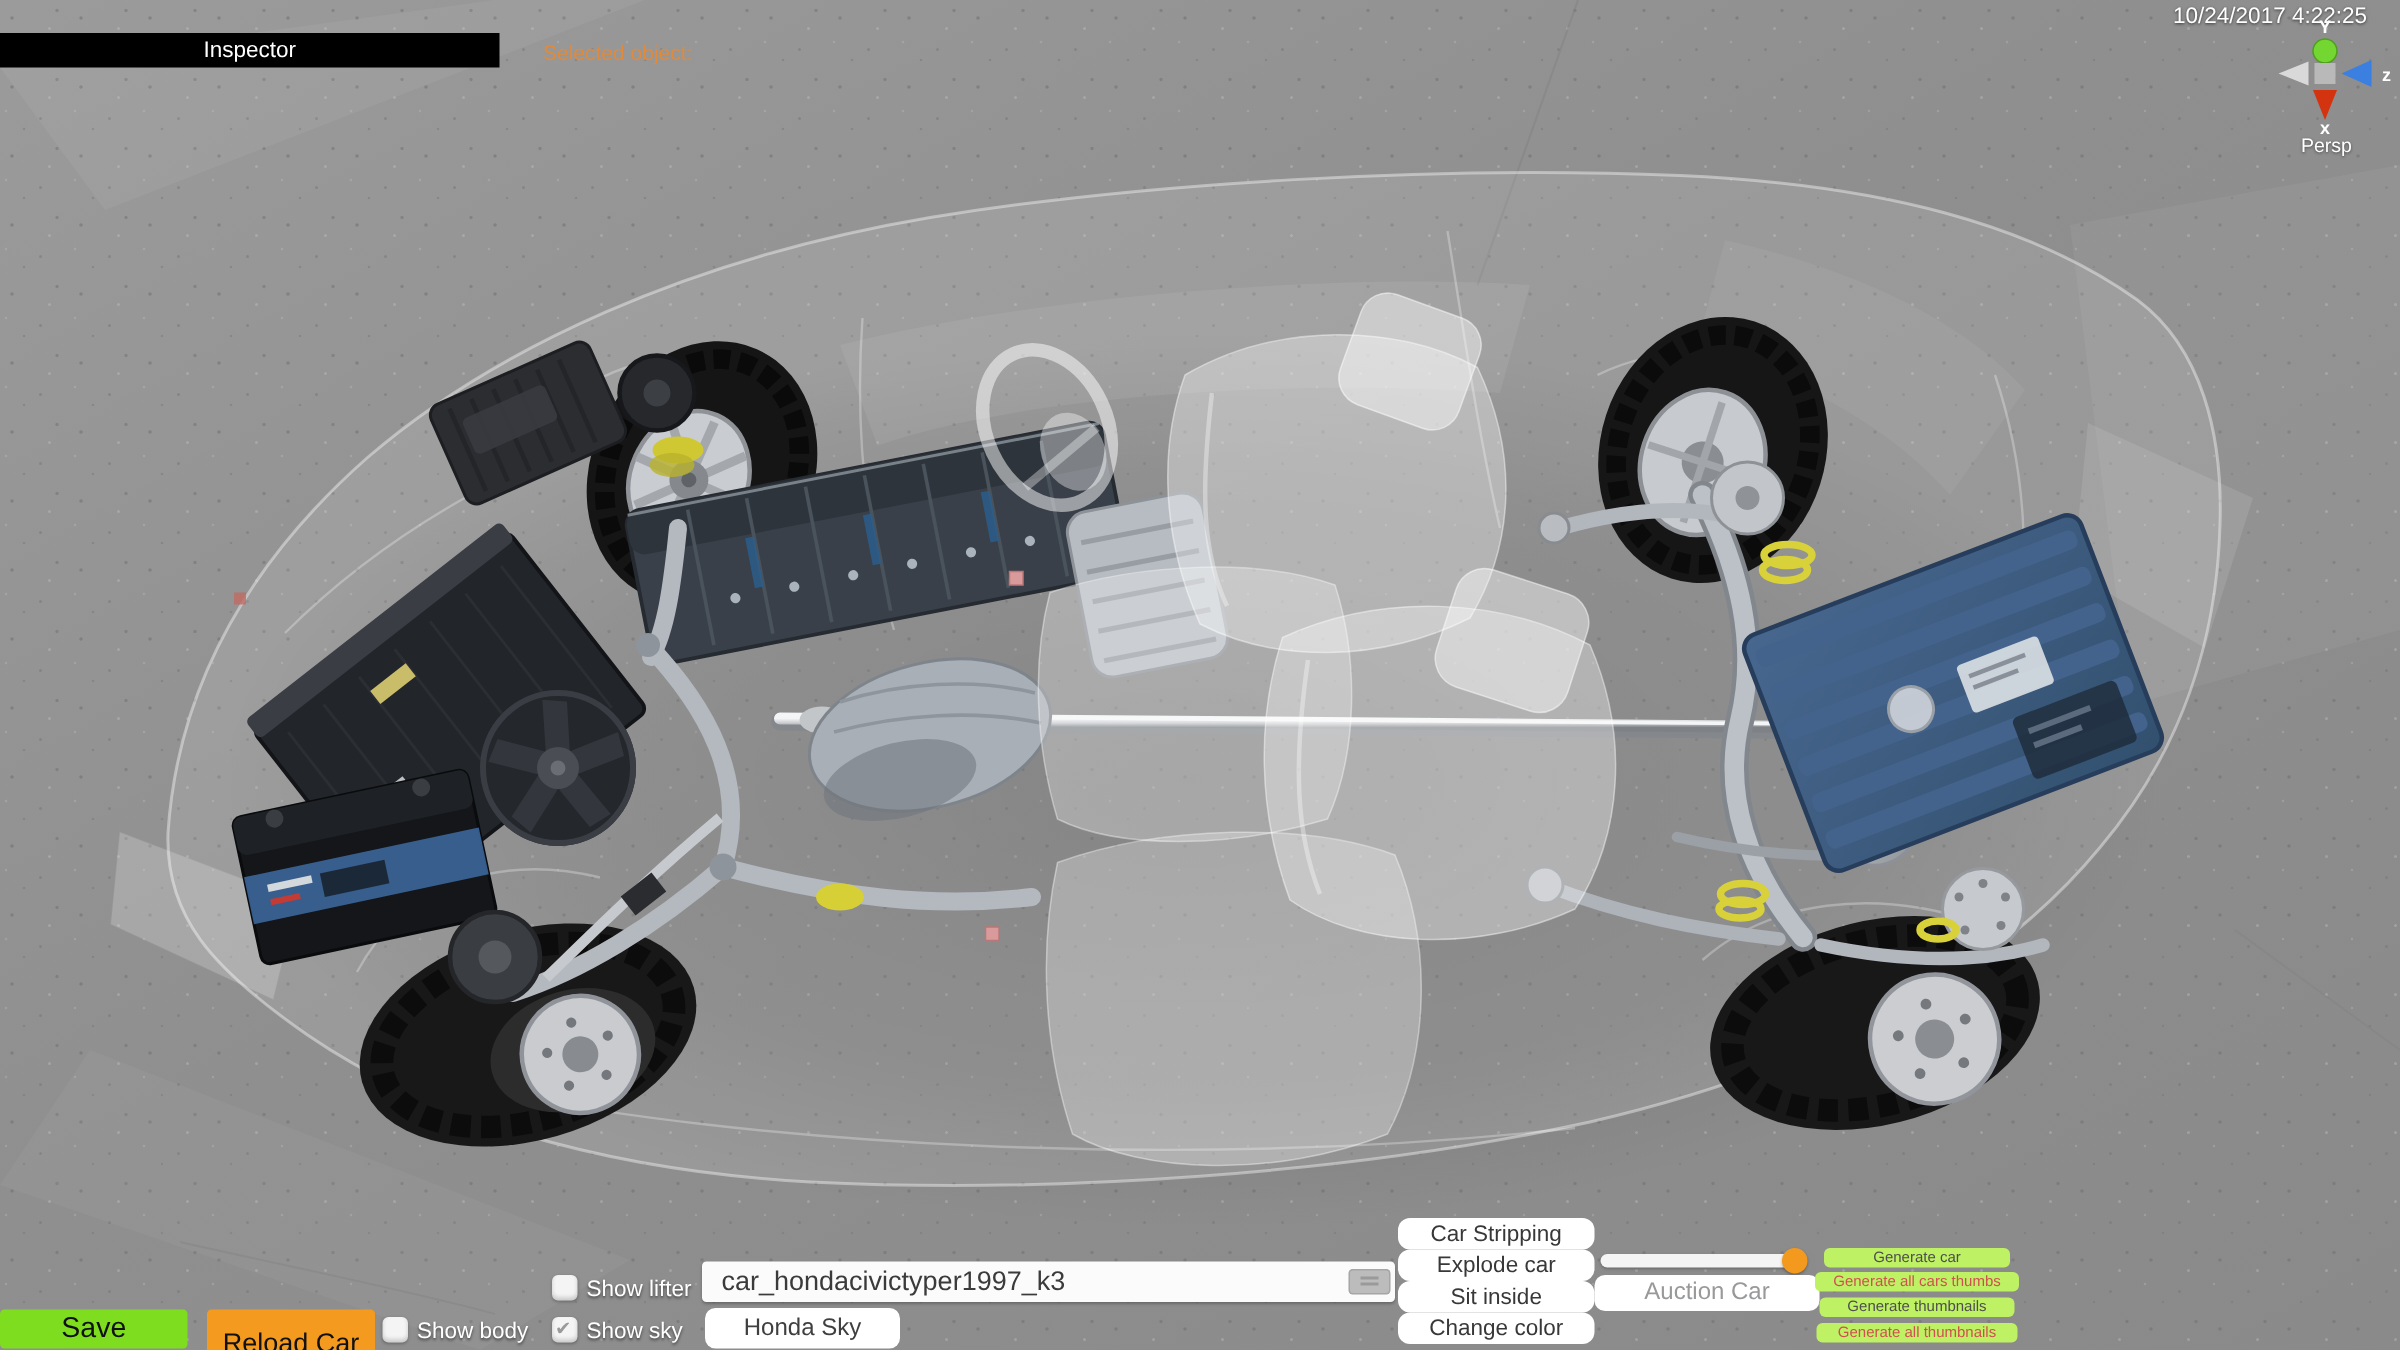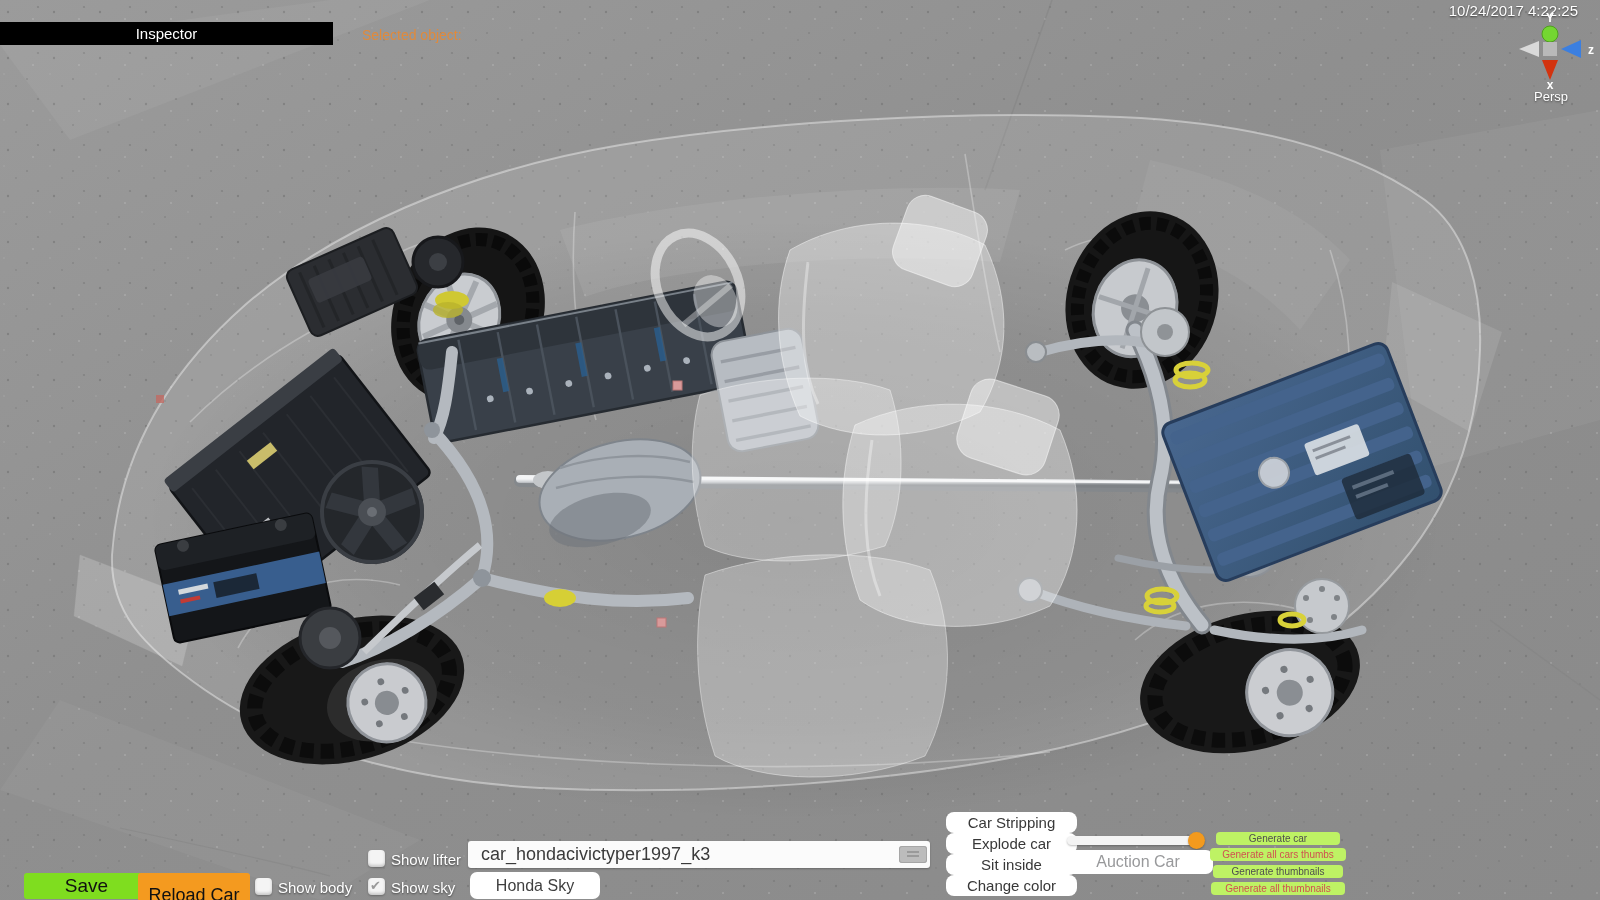--- a/index.html
+++ b/index.html
@@ -23,42 +23,42 @@
   .gizmo{position:absolute;left:1505px;top:8px;width:110px;height:82px;z-index:6;}
   .gizmo svg{display:block;}
   .gizmo text{font-family:"Liberation Sans",sans-serif;font-size:12px;font-weight:bold;fill:#ffffff;}
   .persp{position:absolute;left:1505px;top:89px;width:92px;text-align:center;font-size:13px;
          color:#ffffff;text-shadow:0 1px 2px rgba(0,0,0,.5);z-index:6;}
 
   
   .btn{position:absolute;display:flex;align-items:center;justify-content:center;cursor:pointer;
        box-sizing:border-box;}
   .save{left:0;top:873px;width:125px;height:26px;background:#7fdd1f;border-radius:3px;
-        font-size:19px;color:#111;margin-left:24px;}
+        font-size:19px;color:#111;}
   .reload{left:138px;top:873px;width:112px;height:44px;background:#f49a1f;border-radius:3px;
           font-size:18px;color:#111;}
   .cb{position:absolute;width:17px;height:17px;background:#f4f4f4;border-radius:4px;
       box-shadow:inset 0 -2px 3px rgba(0,0,0,.18), 0 1px 2px rgba(0,0,0,.25);cursor:pointer;}
   .cb.checked::after{content:"\2714";position:absolute;left:2px;top:0px;font-size:13px;color:#9a9a9a;}
   .cblabel{position:absolute;font-size:15px;color:#ffffff;text-shadow:0 1px 2px rgba(0,0,0,.55);}
   .carinput{left:468px;top:841px;width:462px;height:27px;background:#fbfbfb;border-radius:3px;
             justify-content:flex-start;padding-left:13px;font-size:18px;color:#3b3b3b;
             box-shadow:0 1px 2px rgba(0,0,0,.25);}
   .thumb{position:absolute;right:3px;top:5px;width:28px;height:17px;background:#bcbcbc;
          border-radius:3px;box-shadow:inset 0 0 0 1px #a6a6a6;}
   .thumb::after{content:"";position:absolute;left:8px;top:5px;width:12px;height:2px;background:#9a9a9a;
                 box-shadow:0 4px 0 #9a9a9a;}
   .changesky{left:470px;top:872px;width:130px;height:27px;background:#ffffff;border-radius:7px;
              font-size:16px;color:#3f3f3f;}
   .dropdown{left:605px;top:874px;width:323px;height:24px;background:#c6c6c6;border-radius:3px;
             justify-content:flex-start;padding-left:9px;font-size:14px;color:#333;
             box-shadow:0 1px 2px rgba(0,0,0,.2);}
   .dropdown .thumb{top:3px;width:26px;height:16px;background:#b0b0b0;}
   .actioncol{background:#ffffff;border-radius:8px;left:932px;width:131px;height:21px;
-             font-size:15px;color:#383838;margin-left:14px;}
+             font-size:15px;color:#383838;}
   .slider{position:absolute;left:1067px;top:836px;width:136px;height:9px;background:#f4f4f4;
           border-radius:5px;box-shadow:0 1px 2px rgba(0,0,0,.25);cursor:pointer;}
   .knob{position:absolute;left:121px;top:-4px;width:17px;height:17px;border-radius:50%;
         background:#f39a1e;box-shadow:0 1px 2px rgba(0,0,0,.3);}
   .auction{left:1063px;top:850px;width:150px;height:24px;background:#ffffff;border-radius:7px;
            font-size:16px;color:#98999b;}
   .gen{background:#bef264;border-radius:4px;font-size:10px;height:13px;}
   .gen.dark{color:#4e4e4e;}
   .gen.red{color:#d05050;}
 </style>

